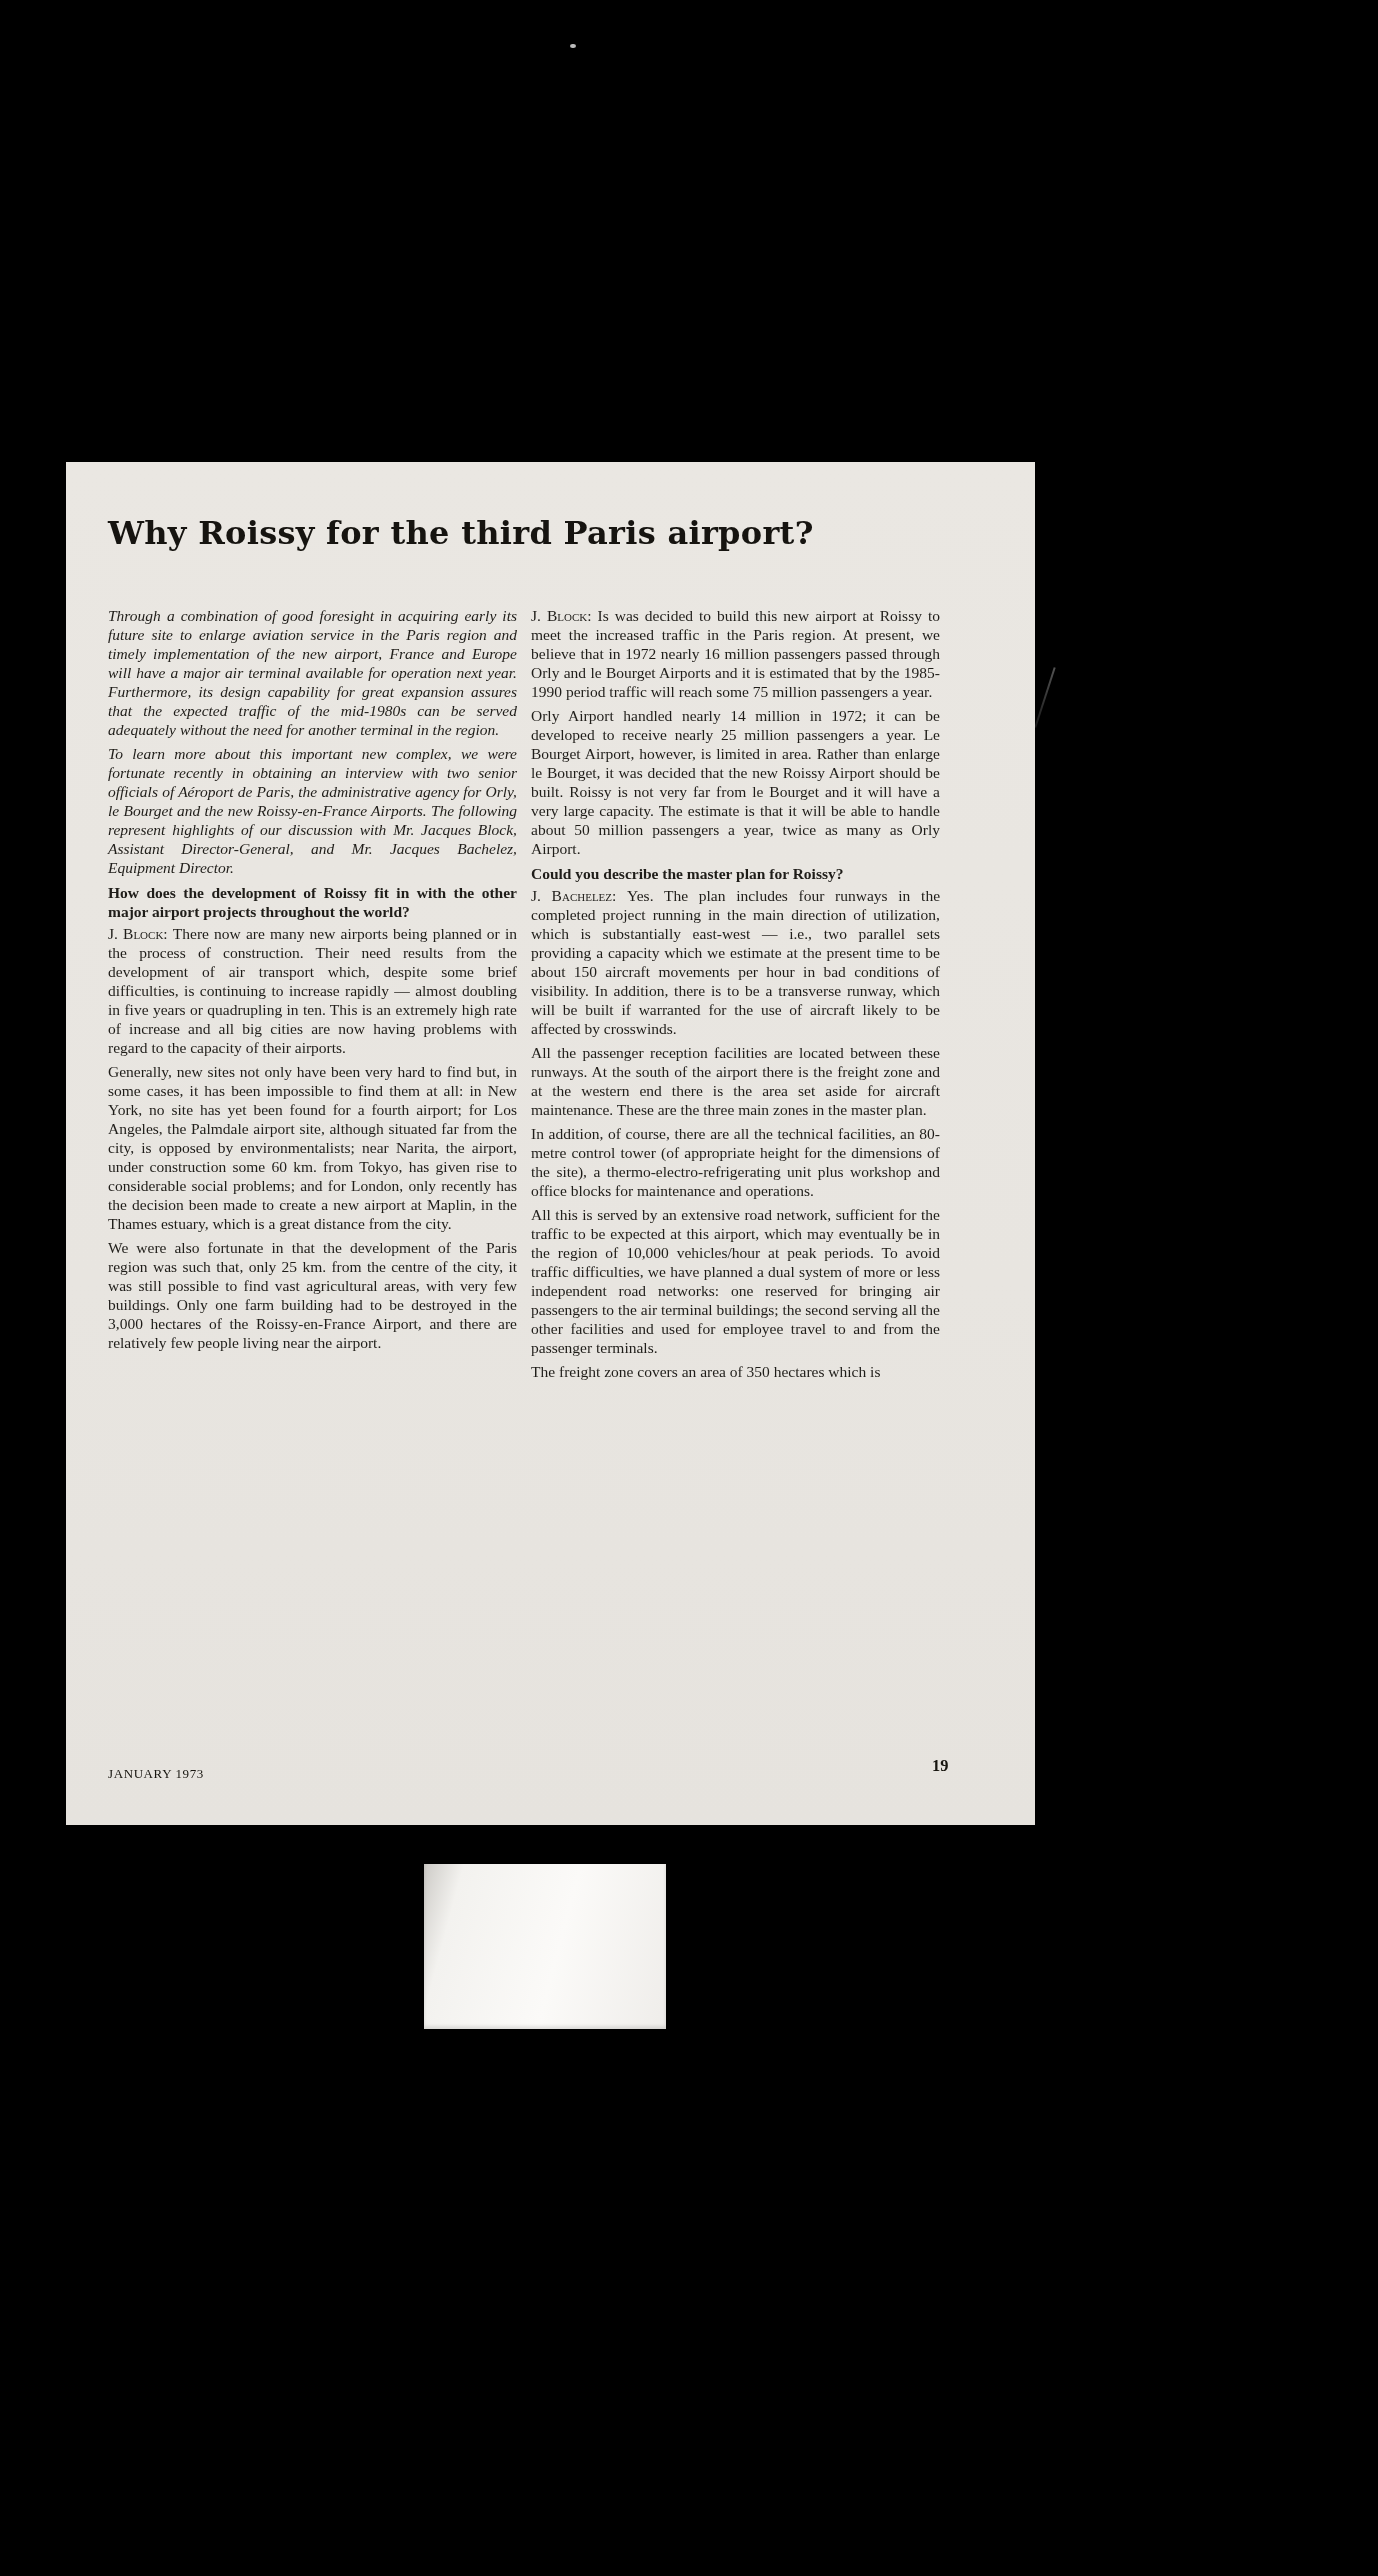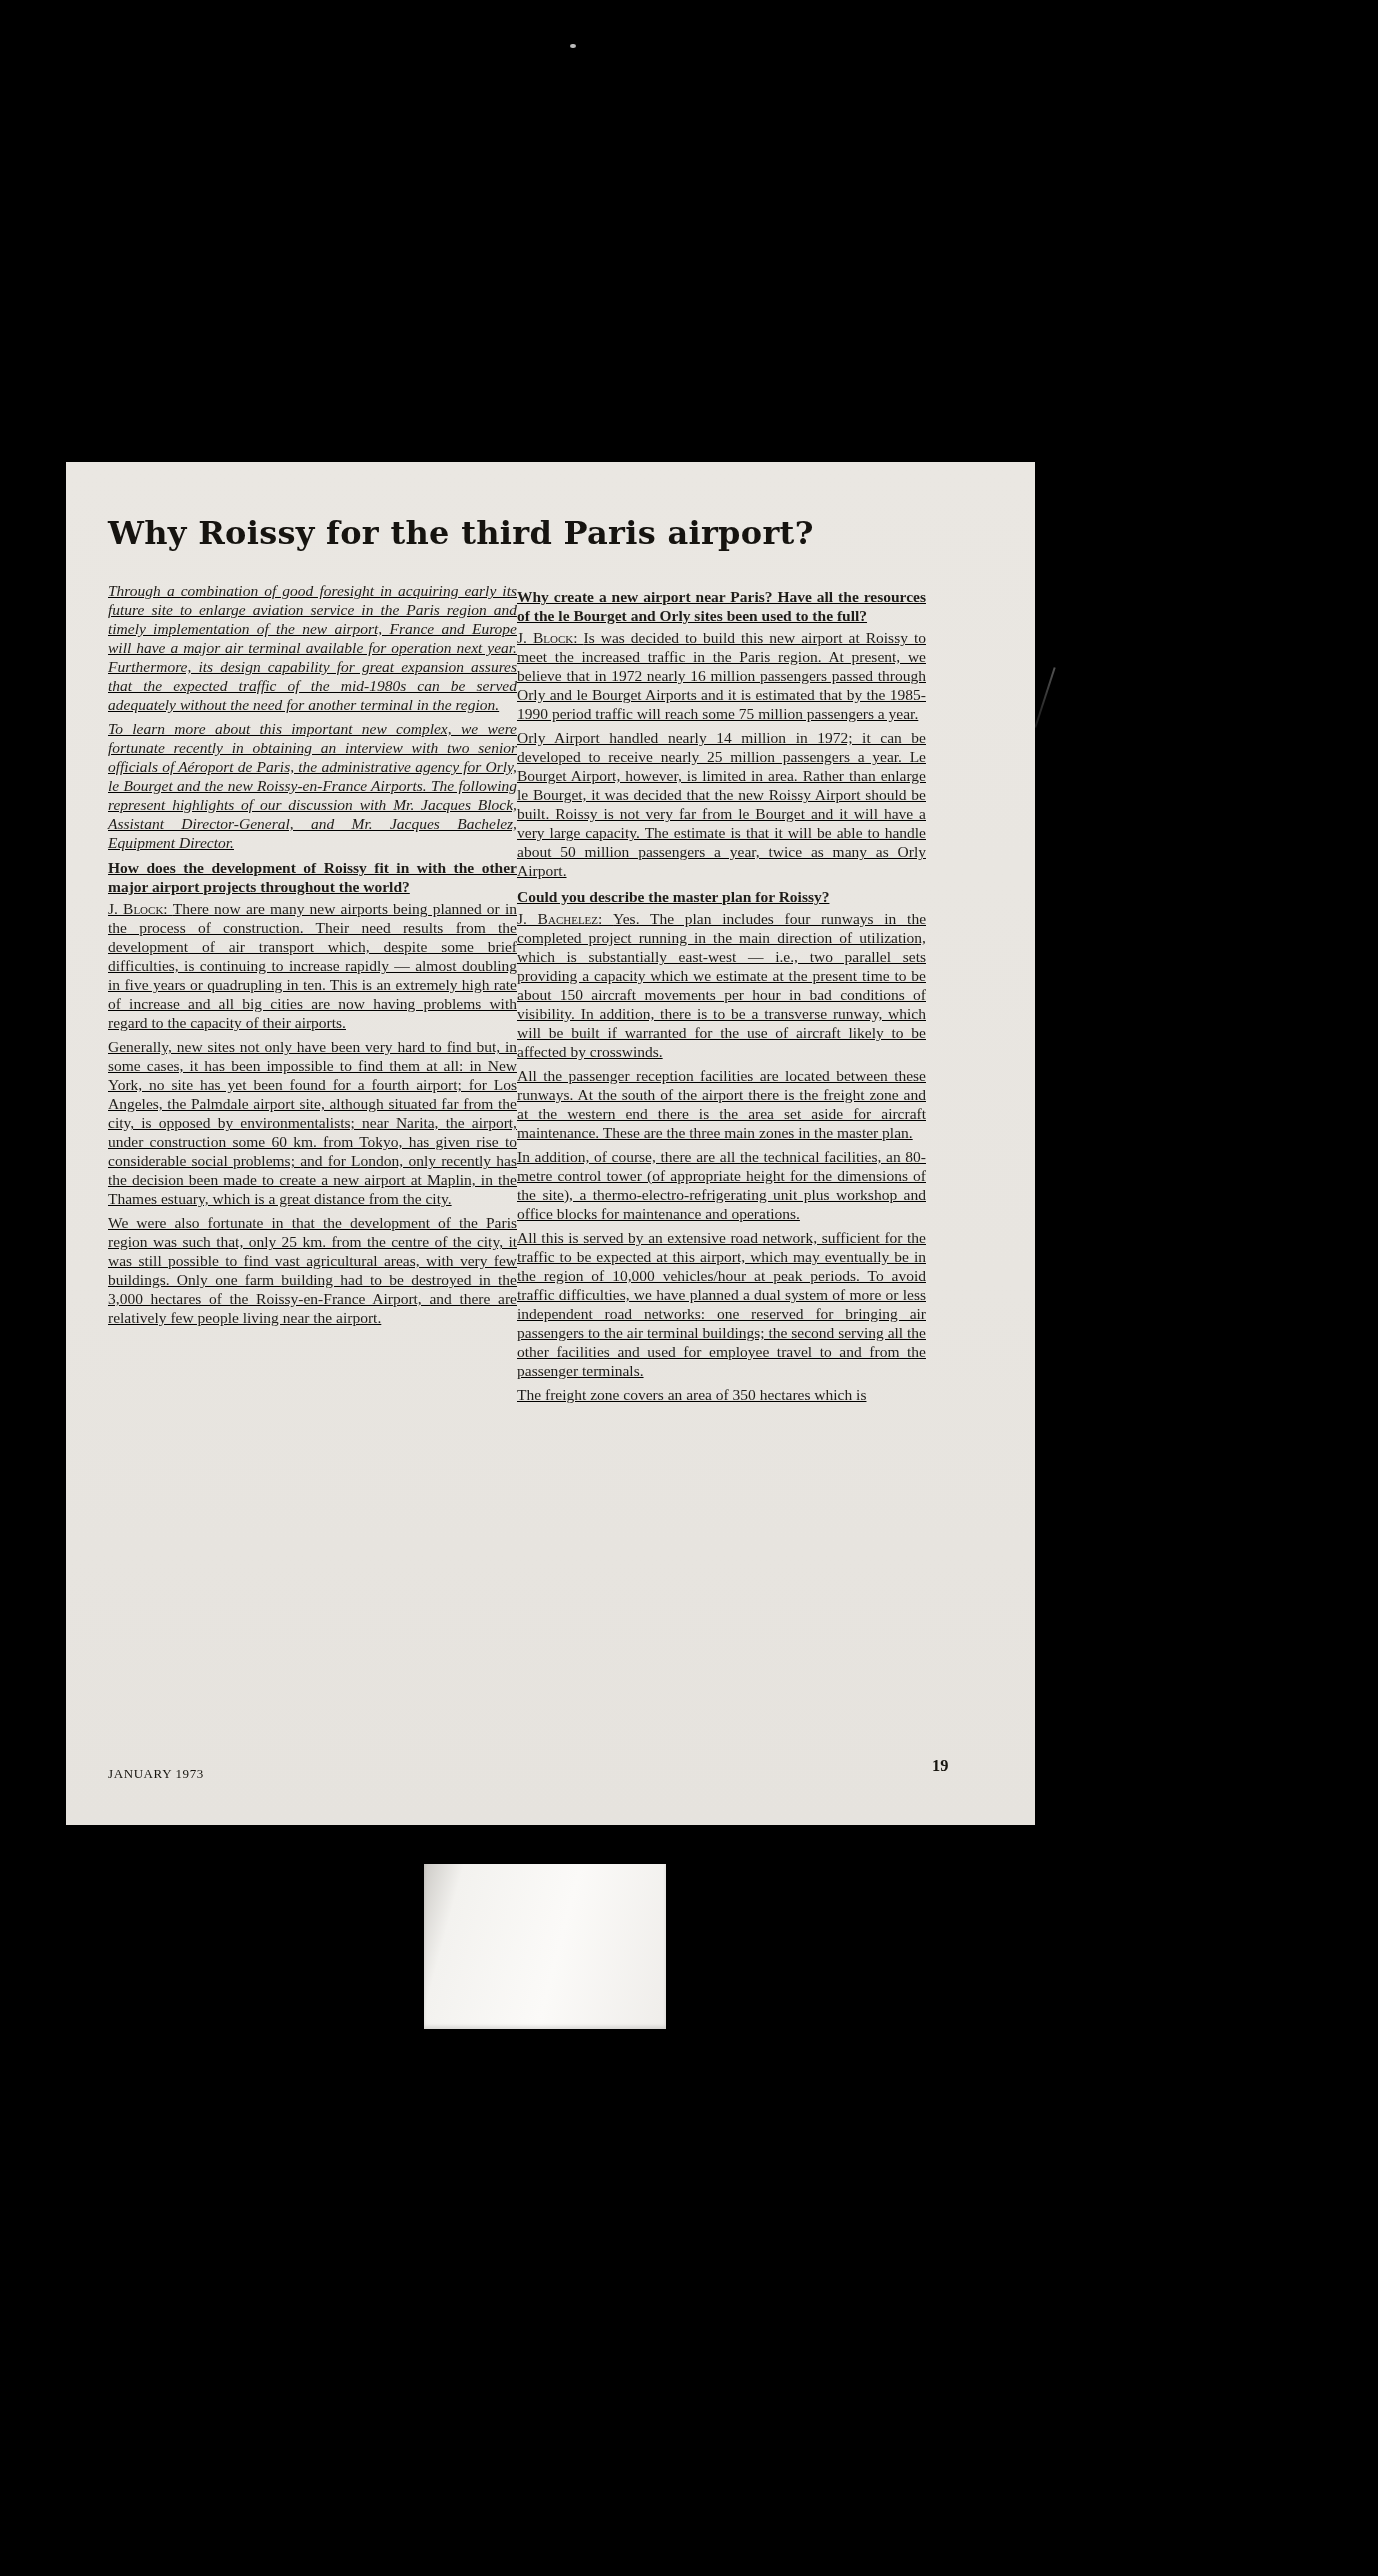--- a/index.html
+++ b/index.html
@@ -44,21 +44,21 @@
   .lead {
     margin-top: 111px;
     font-family: "Liberation Sans", sans-serif;
     font-style: italic;
     font-size: 19.6px;
     line-height: 35px;
     letter-spacing: 0.2px;
     color: #1d1b18;
   }
 
-  .columns { display: flex; gap: 0; margin-top: 30px; text-decoration: underline; }
+  .columns { display: flex; gap: 14px; margin-top: 55px; }
   .col {
     width: 409px;
     font-size: 15.5px;
     line-height: 19px;
     text-align: justify;
     color: #1f1d19;
   }
   .col p { margin: 0 0 5px 0; }
   p.block-heading { font-weight: bold; margin: 6.3px 0 3.2px 0; }
   p.block-italic { font-style: italic; }
@@ -92,21 +92,20 @@
     <div class="columns">
       <div class="col">
           <p class="block-italic">Through a combination of good foresight in acquiring early its future site to enlarge aviation service in the Paris region and timely implementation of the new airport, France and Europe will have a major air terminal available for operation next year. Furthermore, its design capability for great expansion assures that the expected traffic of the mid-1980s can be served adequately without the need for another terminal in the region.</p>
           <p class="block-italic">To learn more about this important new complex, we were fortunate recently in obtaining an interview with two senior officials of Aéroport de Paris, the administrative agency for Orly, le Bourget and the new Roissy-en-France Airports. The following represent highlights of our discussion with Mr. Jacques Block, Assistant Director-General, and Mr. Jacques Bachelez, Equipment Director.</p>
           <p class="block-heading">How does the development of Roissy fit in with the other major airport projects throughout the world?</p>
           <p class="block-body"><span class="speaker">J. Block: </span>There now are many new airports being planned or in the process of construction. Their need results from the development of air transport which, despite some brief difficulties, is continuing to increase rapidly — almost doubling in five years or quadrupling in ten. This is an extremely high rate of increase and all big cities are now having problems with regard to the capacity of their airports.</p>
           <p class="block-body">Generally, new sites not only have been very hard to find but, in some cases, it has been impossible to find them at all: in New York, no site has yet been found for a fourth airport; for Los Angeles, the Palmdale airport site, although situated far from the city, is opposed by environmentalists; near Narita, the airport, under construction some 60 km. from Tokyo, has given rise to considerable social problems; and for London, only recently has the decision been made to create a new airport at Maplin, in the Thames estuary, which is a great distance from the city.</p>
           <p class="block-body">We were also fortunate in that the development of the Paris region was such that, only 25 km. from the centre of the city, it was still possible to find vast agricultural areas, with very few buildings. Only one farm building had to be destroyed in the 3,000 hectares of the Roissy-en-France Airport, and there are relatively few people living near the airport.</p>
         </div>
       <div class="col">
-          <p class="block-heading">Why create a new airport near Paris? Have all the resources of the le Bourget and Orly sites been used to the full?</p>
           <p class="block-body"><span class="speaker">J. Block: </span>Is was decided to build this new airport at Roissy to meet the increased traffic in the Paris region. At present, we believe that in 1972 nearly 16 million passengers passed through Orly and le Bourget Airports and it is estimated that by the 1985-1990 period traffic will reach some 75 million passengers a year.</p>
           <p class="block-body">Orly Airport handled nearly 14 million in 1972; it can be developed to receive nearly 25 million passengers a year. Le Bourget Airport, however, is limited in area. Rather than enlarge le Bourget, it was decided that the new Roissy Airport should be built. Roissy is not very far from le Bourget and it will have a very large capacity. The estimate is that it will be able to handle about 50 million passengers a year, twice as many as Orly Airport.</p>
           <p class="block-heading">Could you describe the master plan for Roissy?</p>
           <p class="block-body"><span class="speaker">J. Bachelez: </span>Yes. The plan includes four runways in the completed project running in the main direction of utilization, which is substantially east-west — i.e., two parallel sets providing a capacity which we estimate at the present time to be about 150 aircraft movements per hour in bad conditions of visibility. In addition, there is to be a transverse runway, which will be built if warranted for the use of aircraft likely to be affected by crosswinds.</p>
           <p class="block-body">All the passenger reception facilities are located between these runways. At the south of the airport there is the freight zone and at the western end there is the area set aside for aircraft maintenance. These are the three main zones in the master plan.</p>
           <p class="block-body">In addition, of course, there are all the technical facilities, an 80-metre control tower (of appropriate height for the dimensions of the site), a thermo-electro-refrigerating unit plus workshop and office blocks for maintenance and operations.</p>
           <p class="block-body">All this is served by an extensive road network, sufficient for the traffic to be expected at this airport, which may eventually be in the region of 10,000 vehicles/hour at peak periods. To avoid traffic difficulties, we have planned a dual system of more or less independent road networks: one reserved for bringing air passengers to the air terminal buildings; the second serving all the other facilities and used for employee travel to and from the passenger terminals.</p>
           <p class="block-body">The freight zone covers an area of 350 hectares which is</p>
         </div>
     </div>

